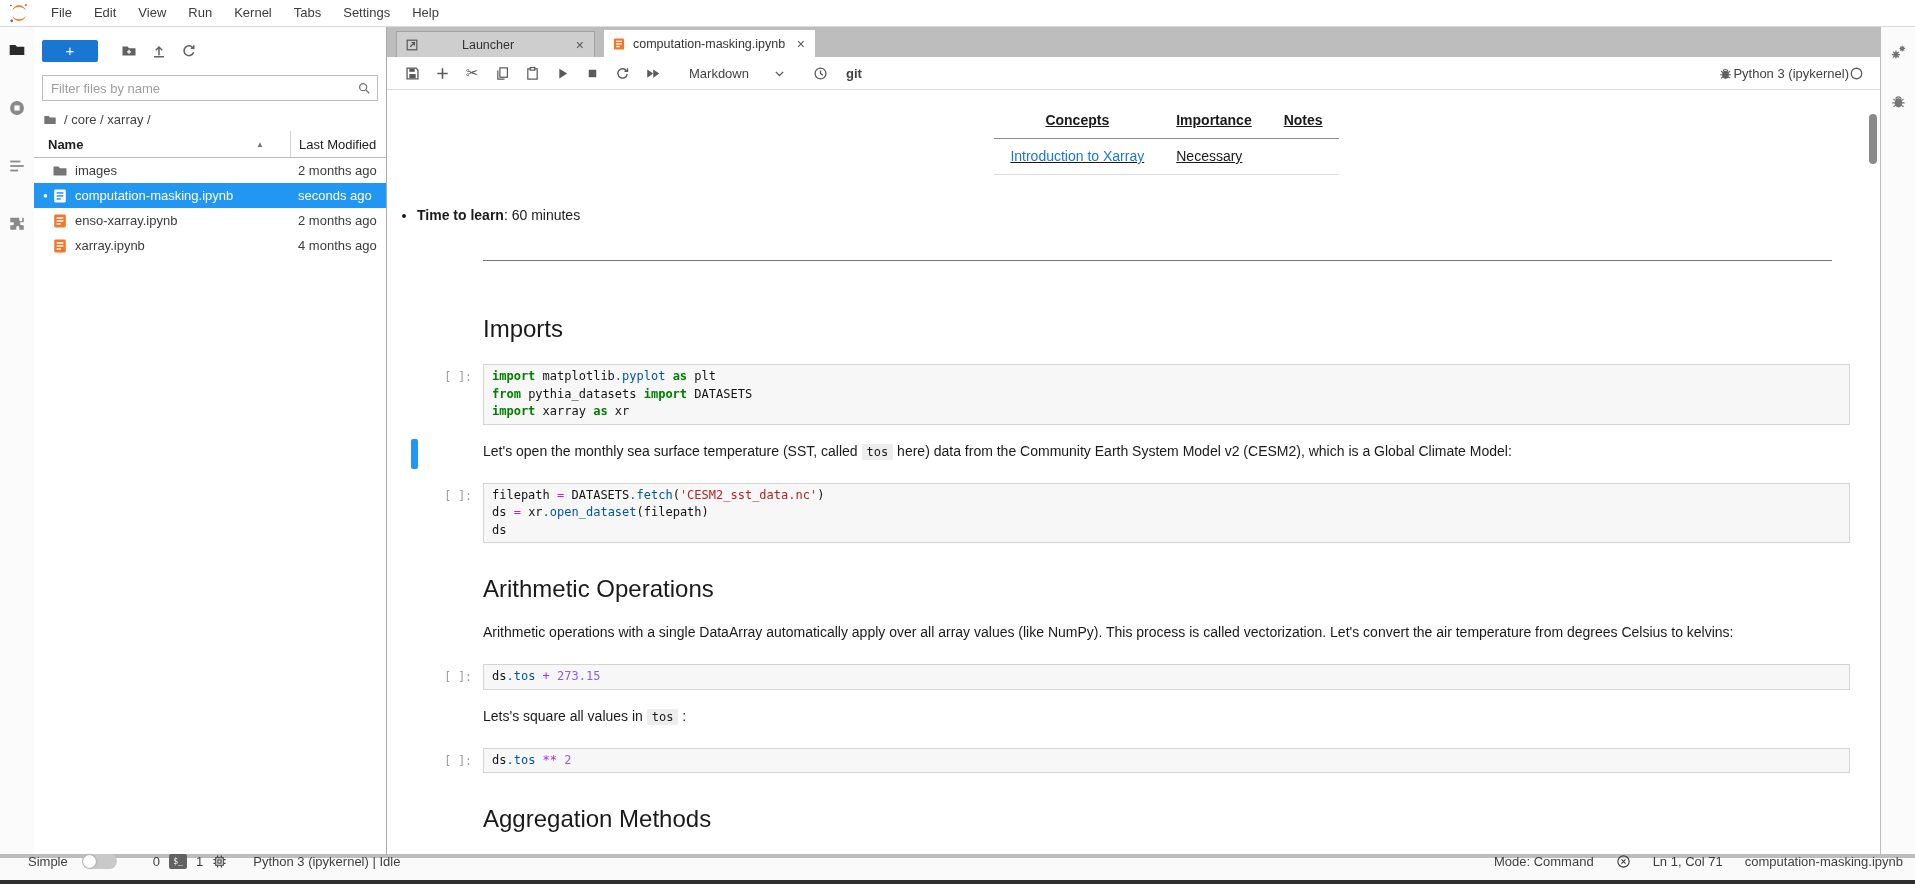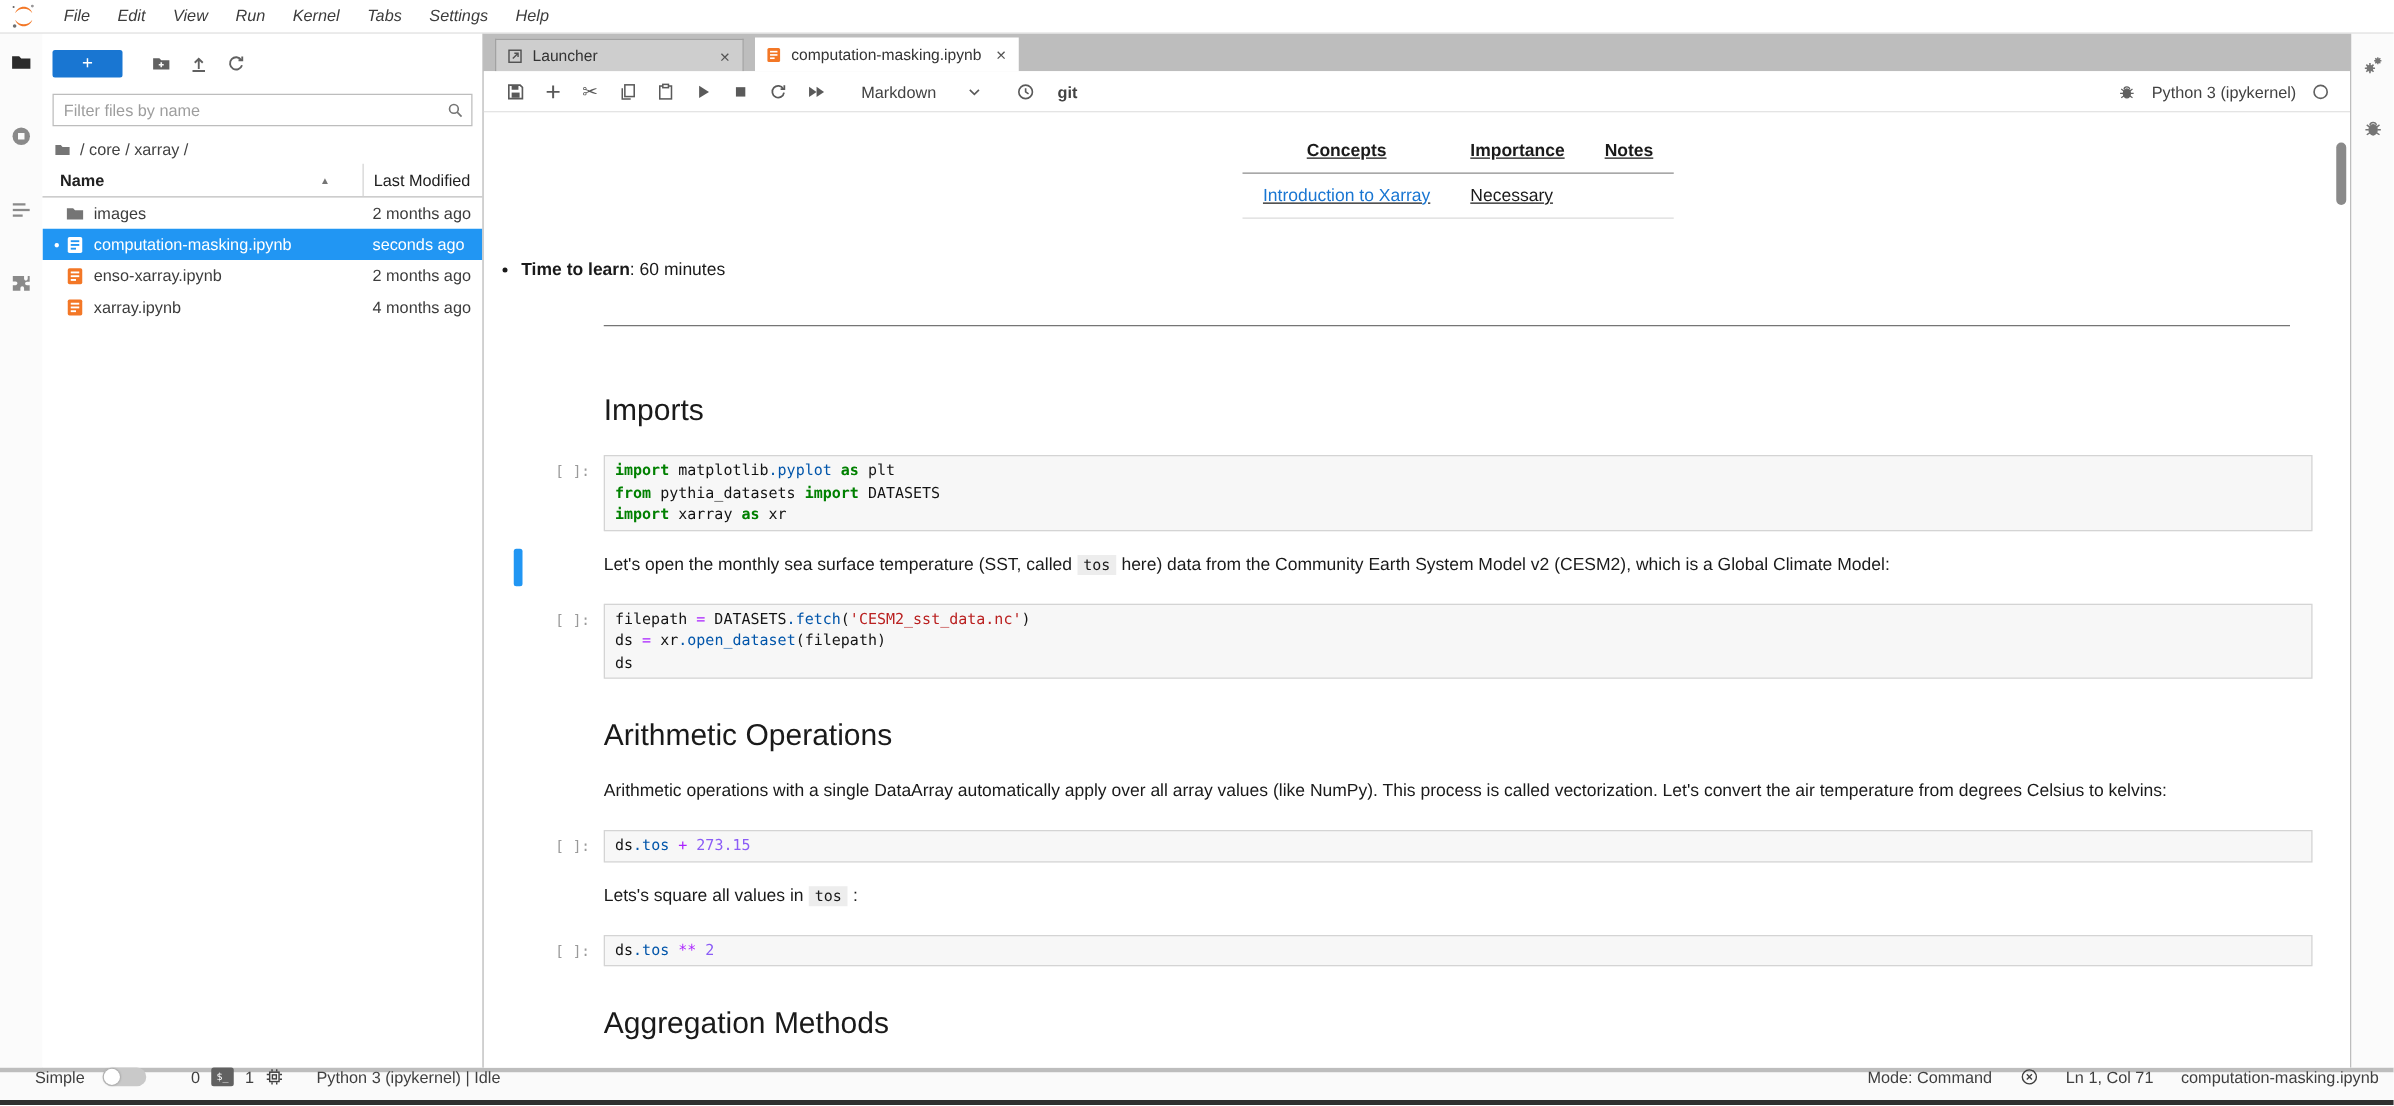--- a/index.html
+++ b/index.html
@@ -51,36 +51,36 @@
   .fb-row .fname { flex:1; overflow:hidden; white-space:nowrap; }
   .fb-row .fmod { width:96px; padding-left:8px; flex:none; }
   .fb-row.selected { background:#2196f3; color:#fff; }
   .fb-row.selected .dot { color:#fff; }
 
   
   #main { flex:1; display:flex; flex-direction:column; background:#fff; border-left:1px solid #aaa; }
   #tabbar { height:30px; background:#bdbdbd; display:flex; align-items:flex-end; padding-left:9px; gap:9px; }
   .tab { width:199px; height:27px; display:flex; align-items:center; padding:0 8px;
     font-size:12.5px; color:#333; }
-  .tab.inactive { background:#cecece; border:1px solid #a2a2a2; border-bottom:none; height:26px; }
+  .tab.inactive { background:#cecece; border:1px solid #a2a2a2; border-bottom:none; height:26px;gap:36px; }
   .tab.active { background:#fff; width:211px; }
   .tab .icon { width:14px; height:14px; margin-right:7px; color:#515151; }
   .tab .tab-close { margin-left:auto; font-size:14px; color:#555; line-height:1; padding:0 2px; }
 
   #nb-toolbar { height:33px; background:#fff; border-bottom:1px solid #dcdcdc;
     display:flex; align-items:center; padding:0 10px; }
   .tb-btn { width:30px; height:26px; display:flex; align-items:center; justify-content:center; color:#5a5a5a; }
   .tb-btn .icon { width:15px; height:15px; }
   .tb-cut-glyph { font-size:15px; color:#5a5a5a; }
   #cell-type-dd { margin-left:16px; display:flex; align-items:center; gap:24px;
     font-size:13px; color:#424242; padding:2px 6px; }
   #cell-type-dd .icon { width:13px; height:13px; color:#5a5a5a; }
   #history-btn { margin-left:14px; }
   #git-label { margin-left:10px; font-size:13px; font-weight:bold; color:#424242; }
-  #tb-right { margin-left:auto; display:flex; align-items:flex-end; gap:12px; padding-right:6px; }
+  #tb-right { margin-left:auto; display:flex; align-items:flex-end; gap:0; padding-right:6px; }
   #tb-right .icon { width:15px; height:15px; color:#616161; }
   #kernel-name { font-size:13px; color:#424242; }
 
   
   #nb-scroll { flex:1; position:relative; overflow:hidden; background:#fff; }
   #nb-content { position:absolute; inset:0; padding-right:30px; overflow:hidden; }
   .nb-row { display:flex; position:relative; }
   .prompt { width:96px; flex:none; text-align:right; padding-right:11px; padding-top:6px;
     font-family:"DejaVu Sans Mono", monospace; font-size:11.5px; color:#9a9a9a; }
   .cell-editor { flex:1; background:#f7f7f7; border:1px solid #d4d4d4; padding:3px 8px;
@@ -143,21 +143,21 @@
   <div id="menubar">
     <span class="icon" id="jupyter-logo">
       <svg viewBox="0 0 32 32">
         <path d="M6 20c2.5 3.6 6 5.2 10 5.2s7.5-1.6 10-5.2c-1.5 4.6-5.4 7.6-10 7.6S7.5 24.6 6 20z" fill="#F37726"></path>
         <path d="M6 12.4C8.5 8.8 12 7.2 16 7.2s7.5 1.6 10 5.2C24.5 7.8 20.6 4.8 16 4.8S7.5 7.8 6 12.4z" fill="#F37726"></path>
         <circle cx="26" cy="4.2" r="1.7" fill="#989798"></circle>
         <circle cx="5.4" cy="27.4" r="2.1" fill="#6f7070"></circle>
         <circle cx="4.2" cy="5.2" r="1.2" fill="#615f5f"></circle>
       </svg>
     </span>
-    <div id="menu-items" style="display: flex; font-style: italic;">
+    <div id="menu-items" style="display: flex;">
         <span class="menu-item">File</span>
         <span class="menu-item">Edit</span>
         <span class="menu-item">View</span>
         <span class="menu-item">Run</span>
         <span class="menu-item">Kernel</span>
         <span class="menu-item">Tabs</span>
         <span class="menu-item">Settings</span>
         <span class="menu-item">Help</span>
       </div>
   </div>

